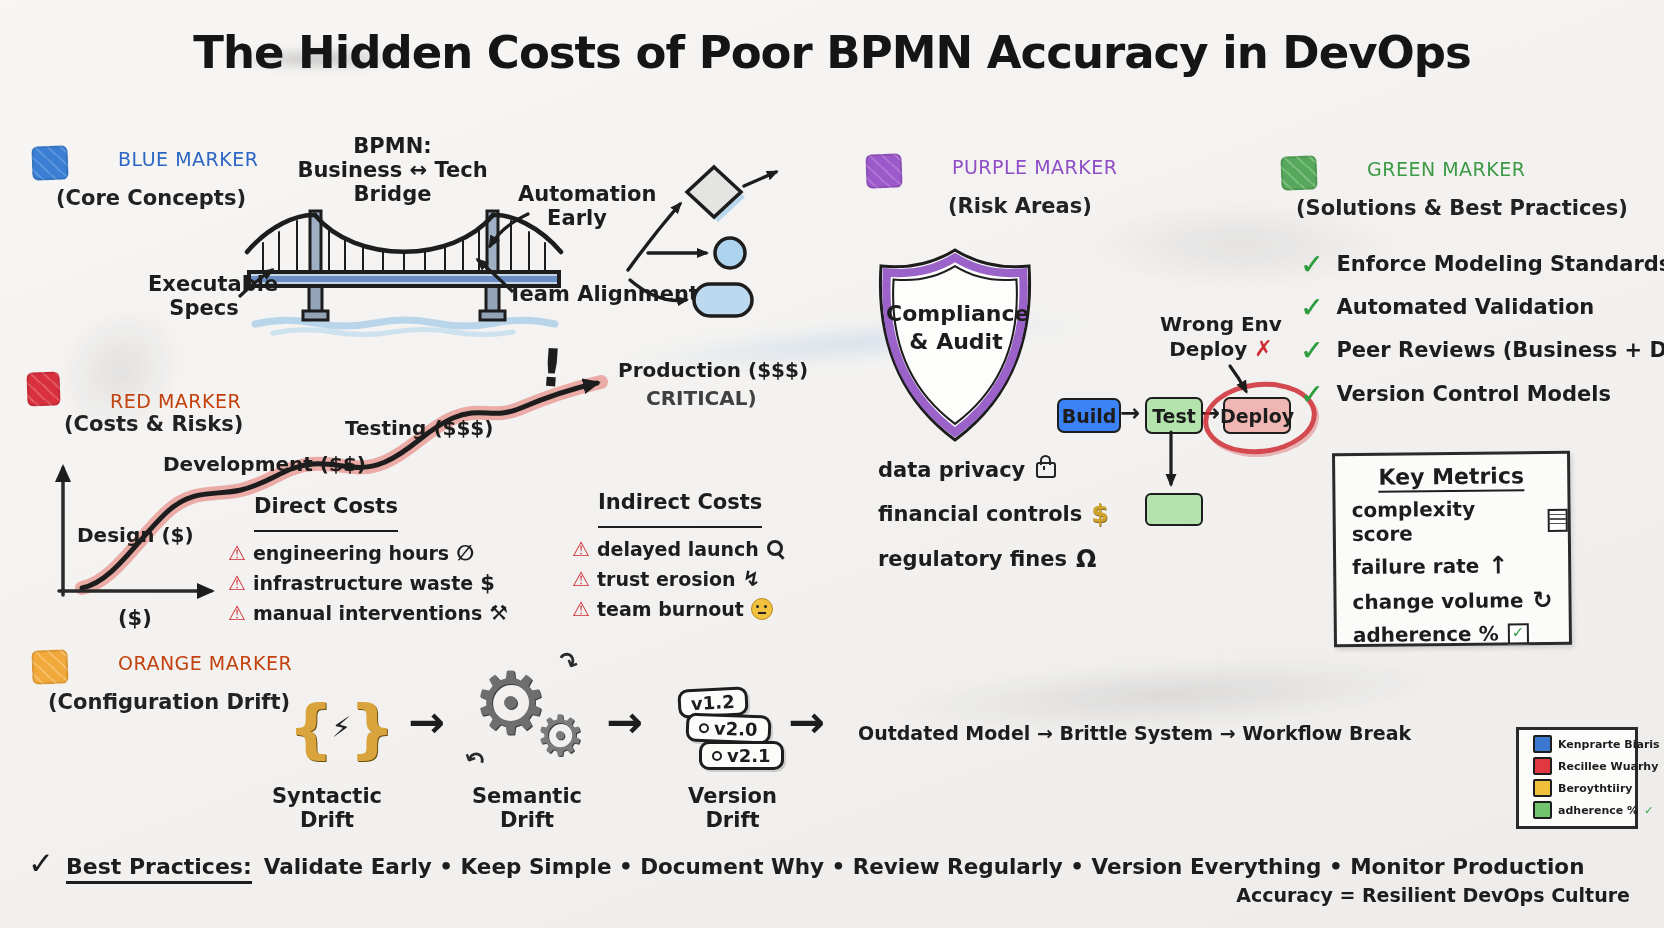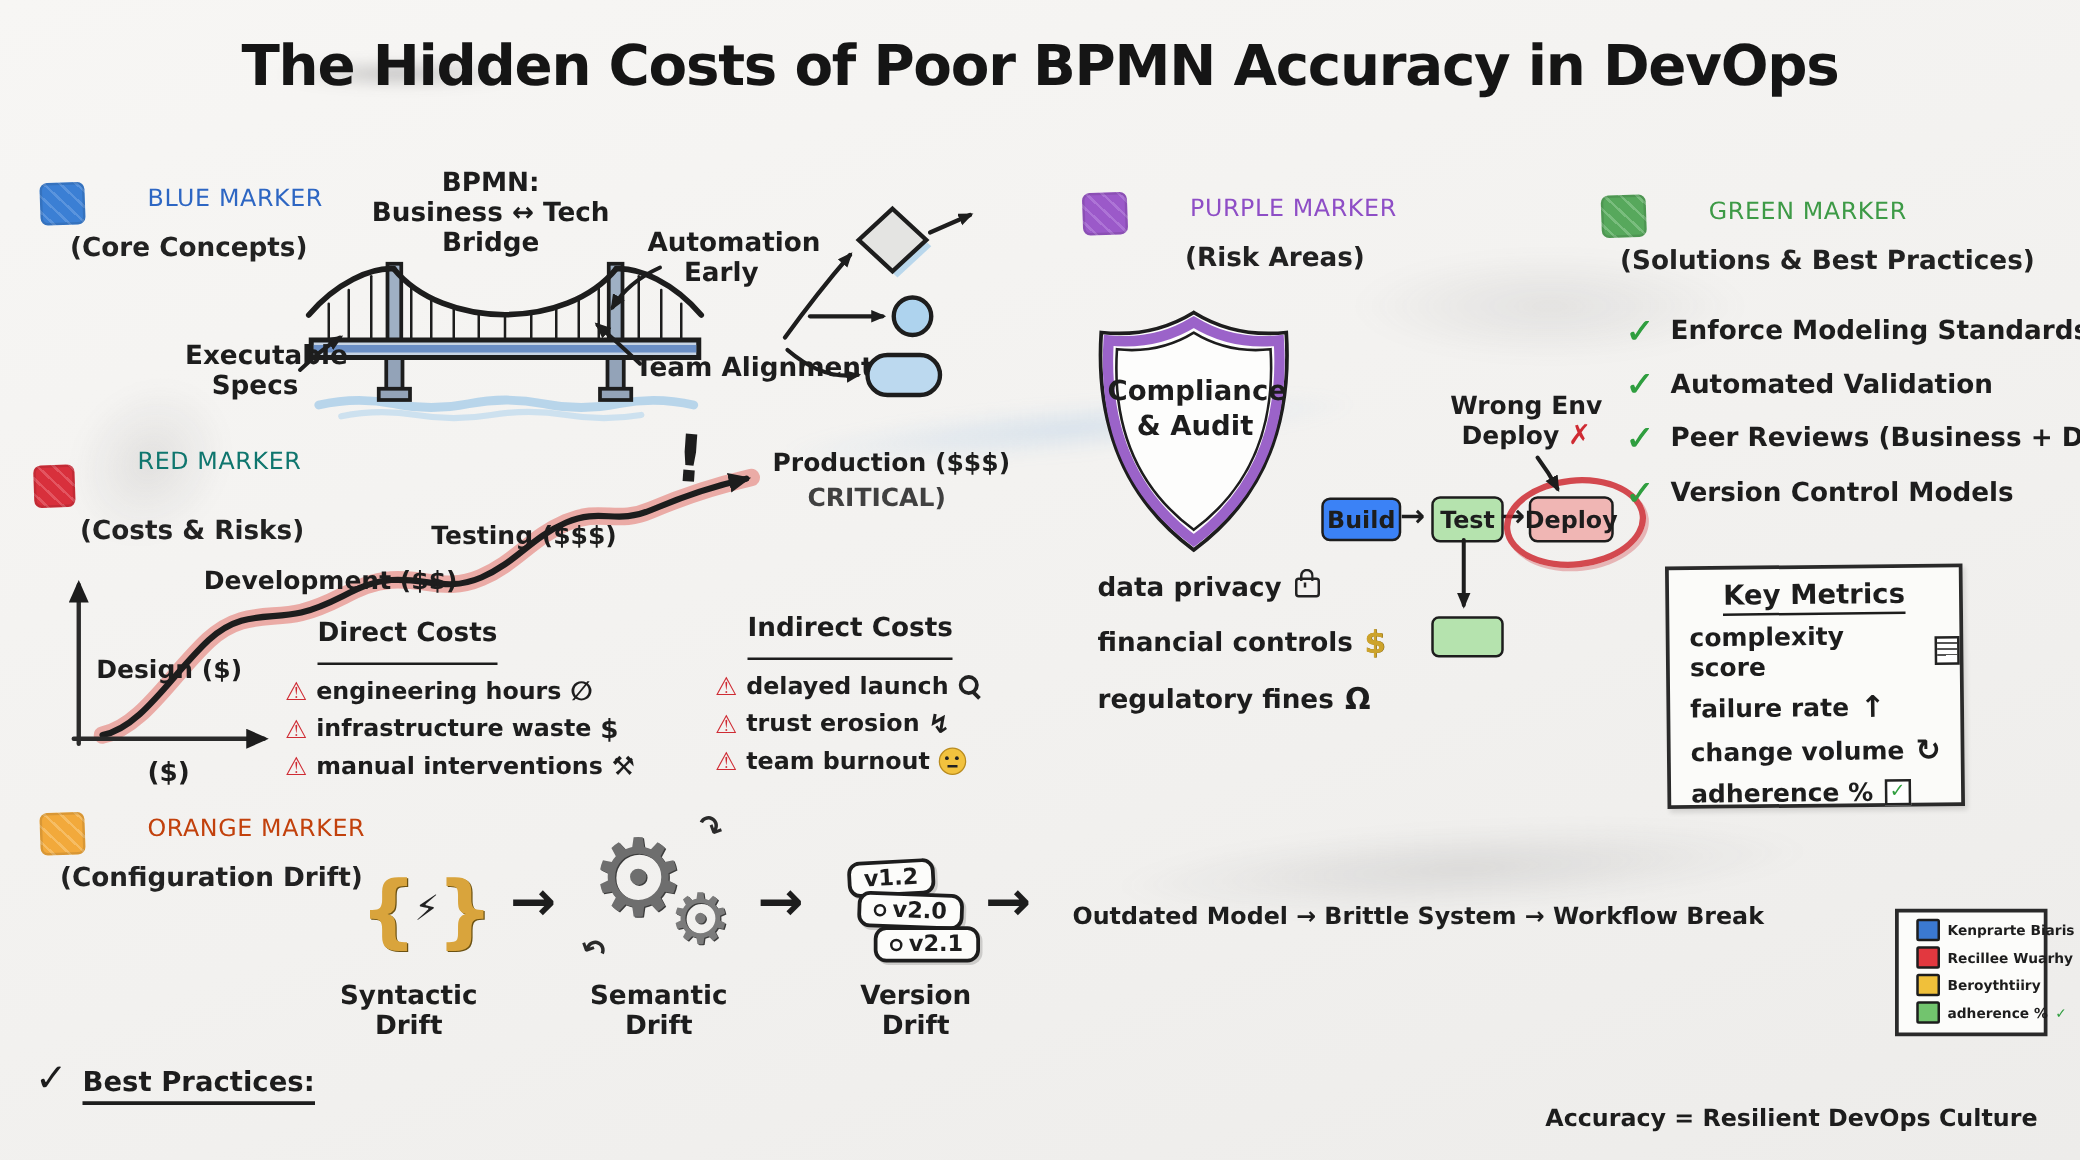--- a/index.html
+++ b/index.html
@@ -179,21 +179,21 @@
   <rect x="76" y="132" width="58" height="32" rx="16" fill="#bcd9ef" stroke="#1d1d1d" stroke-width="3.5"></rect>
   <g fill="none" stroke="#1d1d1d" stroke-width="3.4" stroke-linecap="round">
     <path d="M10,118 Q36,82 62,52" marker-end="url(#ah3)"></path>
     <path d="M30,101 L88,101" marker-end="url(#ah3)"></path>
     <path d="M12,128 Q40,152 68,148" marker-end="url(#ah3)"></path>
     <path d="M126,34 L158,20" marker-end="url(#ah3)"></path>
   </g>
 </svg>
 
 <div class="swatch s-red" style="left:27px;top:372px;width:33px;"></div>
-<div class="mkhdr" style="left:70px;top:358px;color:#0f766e;">RED MARKER</div>
+<div class="mkhdr" style="left:70px;top:390px;color:#c2410c;">RED MARKER</div>
 <div class="mksub" style="left:64px;top:412px;">(Costs &amp; Risks)</div>
 
 <svg class="abs" style="left:45px;top:360px;" width="590" height="250" viewBox="0 0 590 250">
   <defs>
     <marker id="ah2" orient="auto" markerUnits="userSpaceOnUse" markerWidth="22" markerHeight="18" refX="14" refY="8">
       <path d="M0,0 L18,8 L0,16 Z" fill="#1d1d1d"></path>
     </marker>
   </defs>
   <g fill="none" stroke-linecap="round">
     <path d="M37,228 C68,222 92,180 122,152 C148,128 170,136 196,130 C226,123 240,106 268,104 C296,102 312,114 340,102 C368,90 380,70 408,58 C436,46 448,60 476,48 C504,36 530,28 556,22" stroke="#e2635c" stroke-width="14" opacity="0.5"></path>
@@ -393,20 +393,21 @@
   <div class="lg-row">
     <span class="lg-sq" style="background-color: rgb(114, 196, 110);"></span>
     <span>adherence %</span>
     <span class="lg-check">✓</span>
   </div>
 </div>
 
 <div class="footer">
   <span class="f-check">✓</span>
   <span class="f-label">Best Practices:</span>
+  <span class="f-items">Validate Early • Keep Simple • Document Why • Review Regularly • Version Everything • Monitor Production</span>
 </div>
 <div class="tagline">Accuracy = Resilient DevOps Culture</div>
 
 <svg class="abs" style="left:0;top:0;pointer-events:none;" width="1664" height="928" viewBox="0 0 1664 928">
   <defs>
     <marker id="ahO" orient="auto" markerUnits="userSpaceOnUse" markerWidth="16" markerHeight="13" refX="10" refY="5.5">
       <path d="M0,0 L13,5.5 L0,11 Z" fill="#1d1d1d"></path>
     </marker>
   </defs>
   <g fill="none" stroke="#1d1d1d" stroke-width="3.2" stroke-linecap="round">

